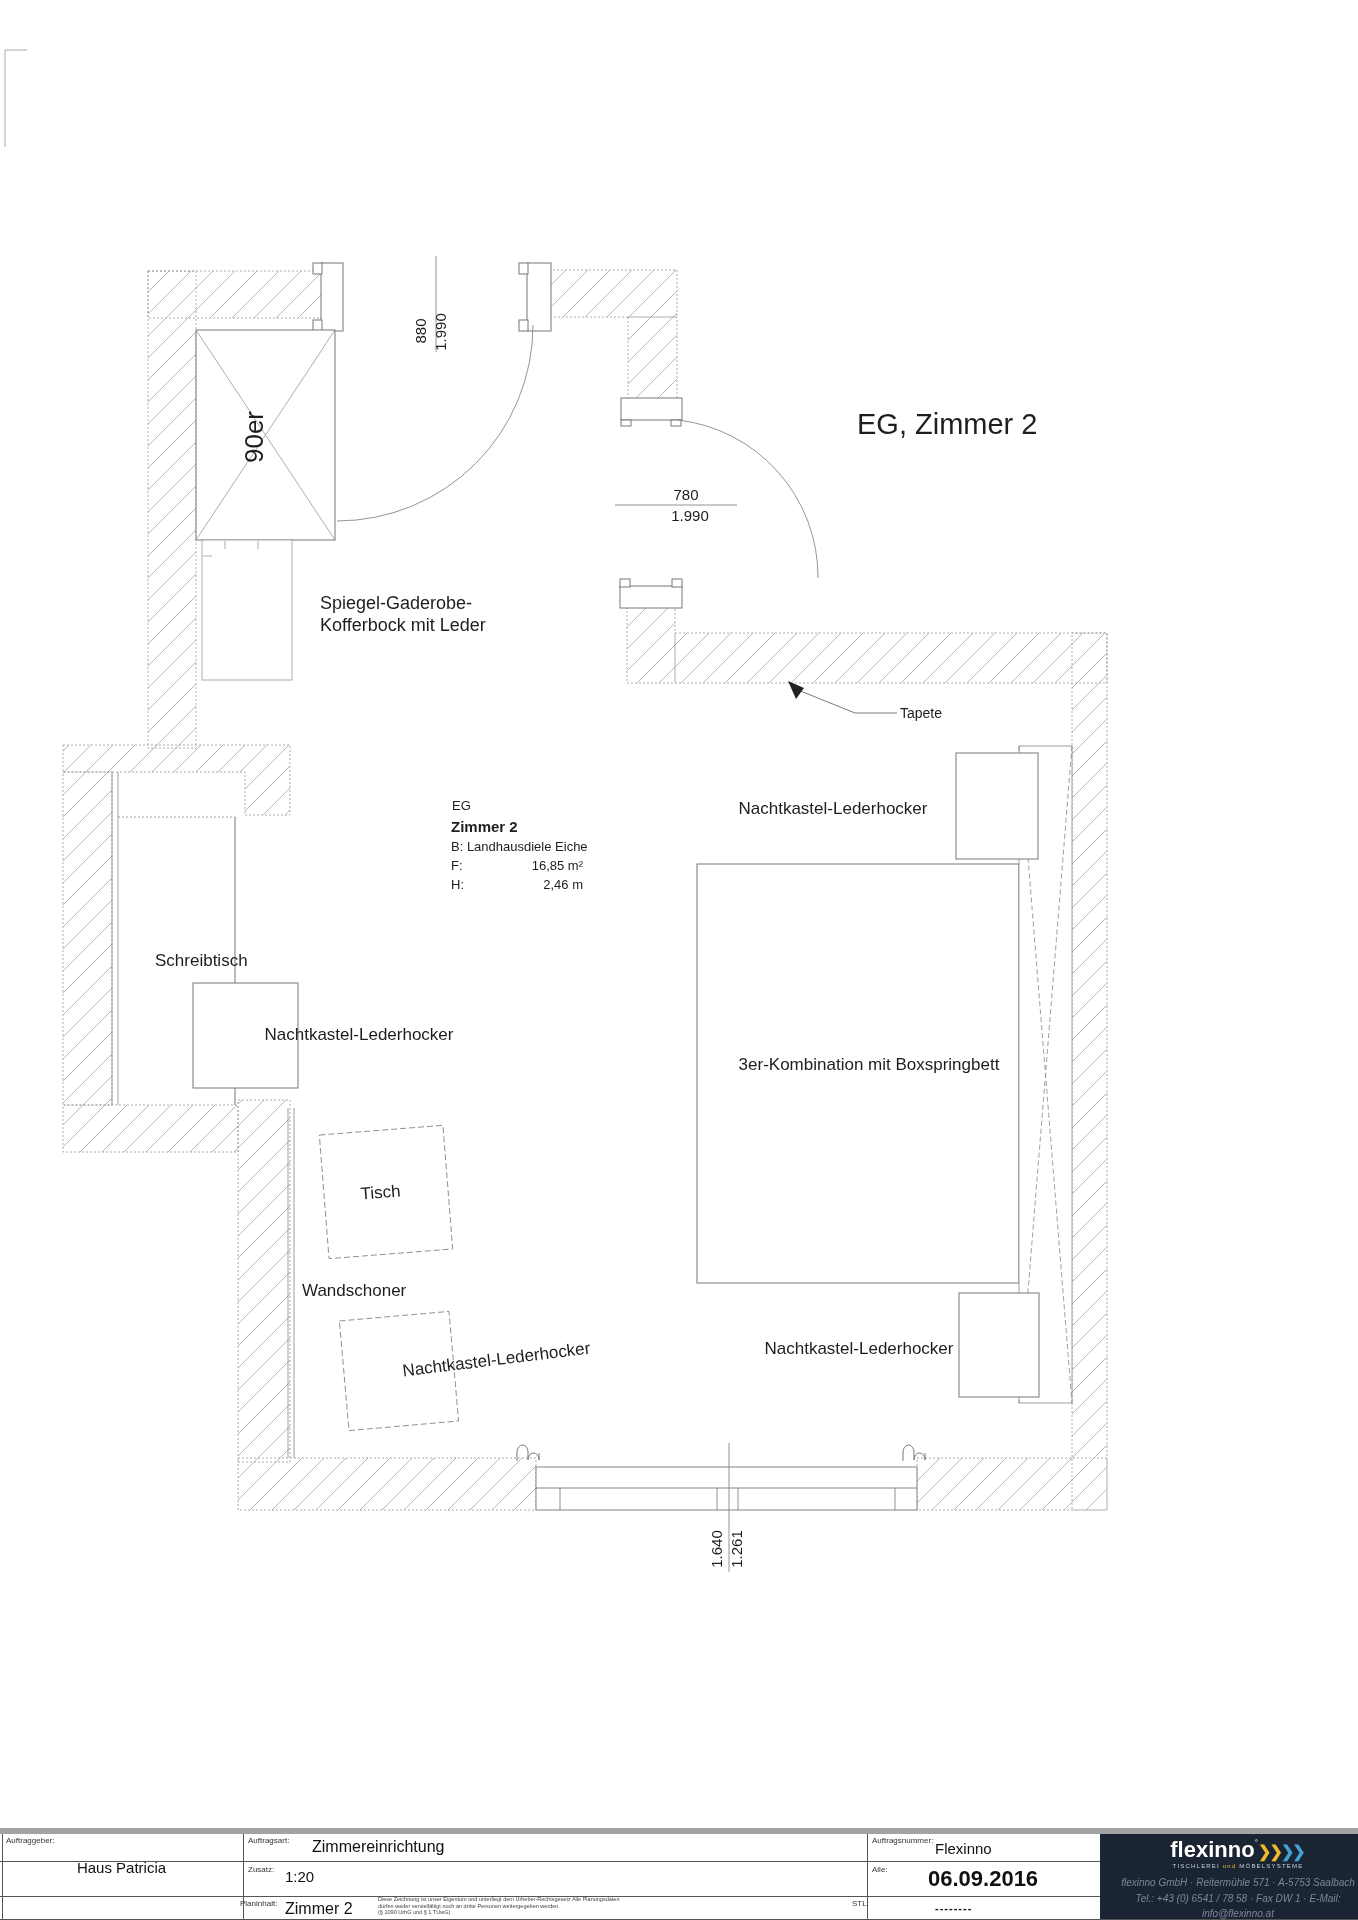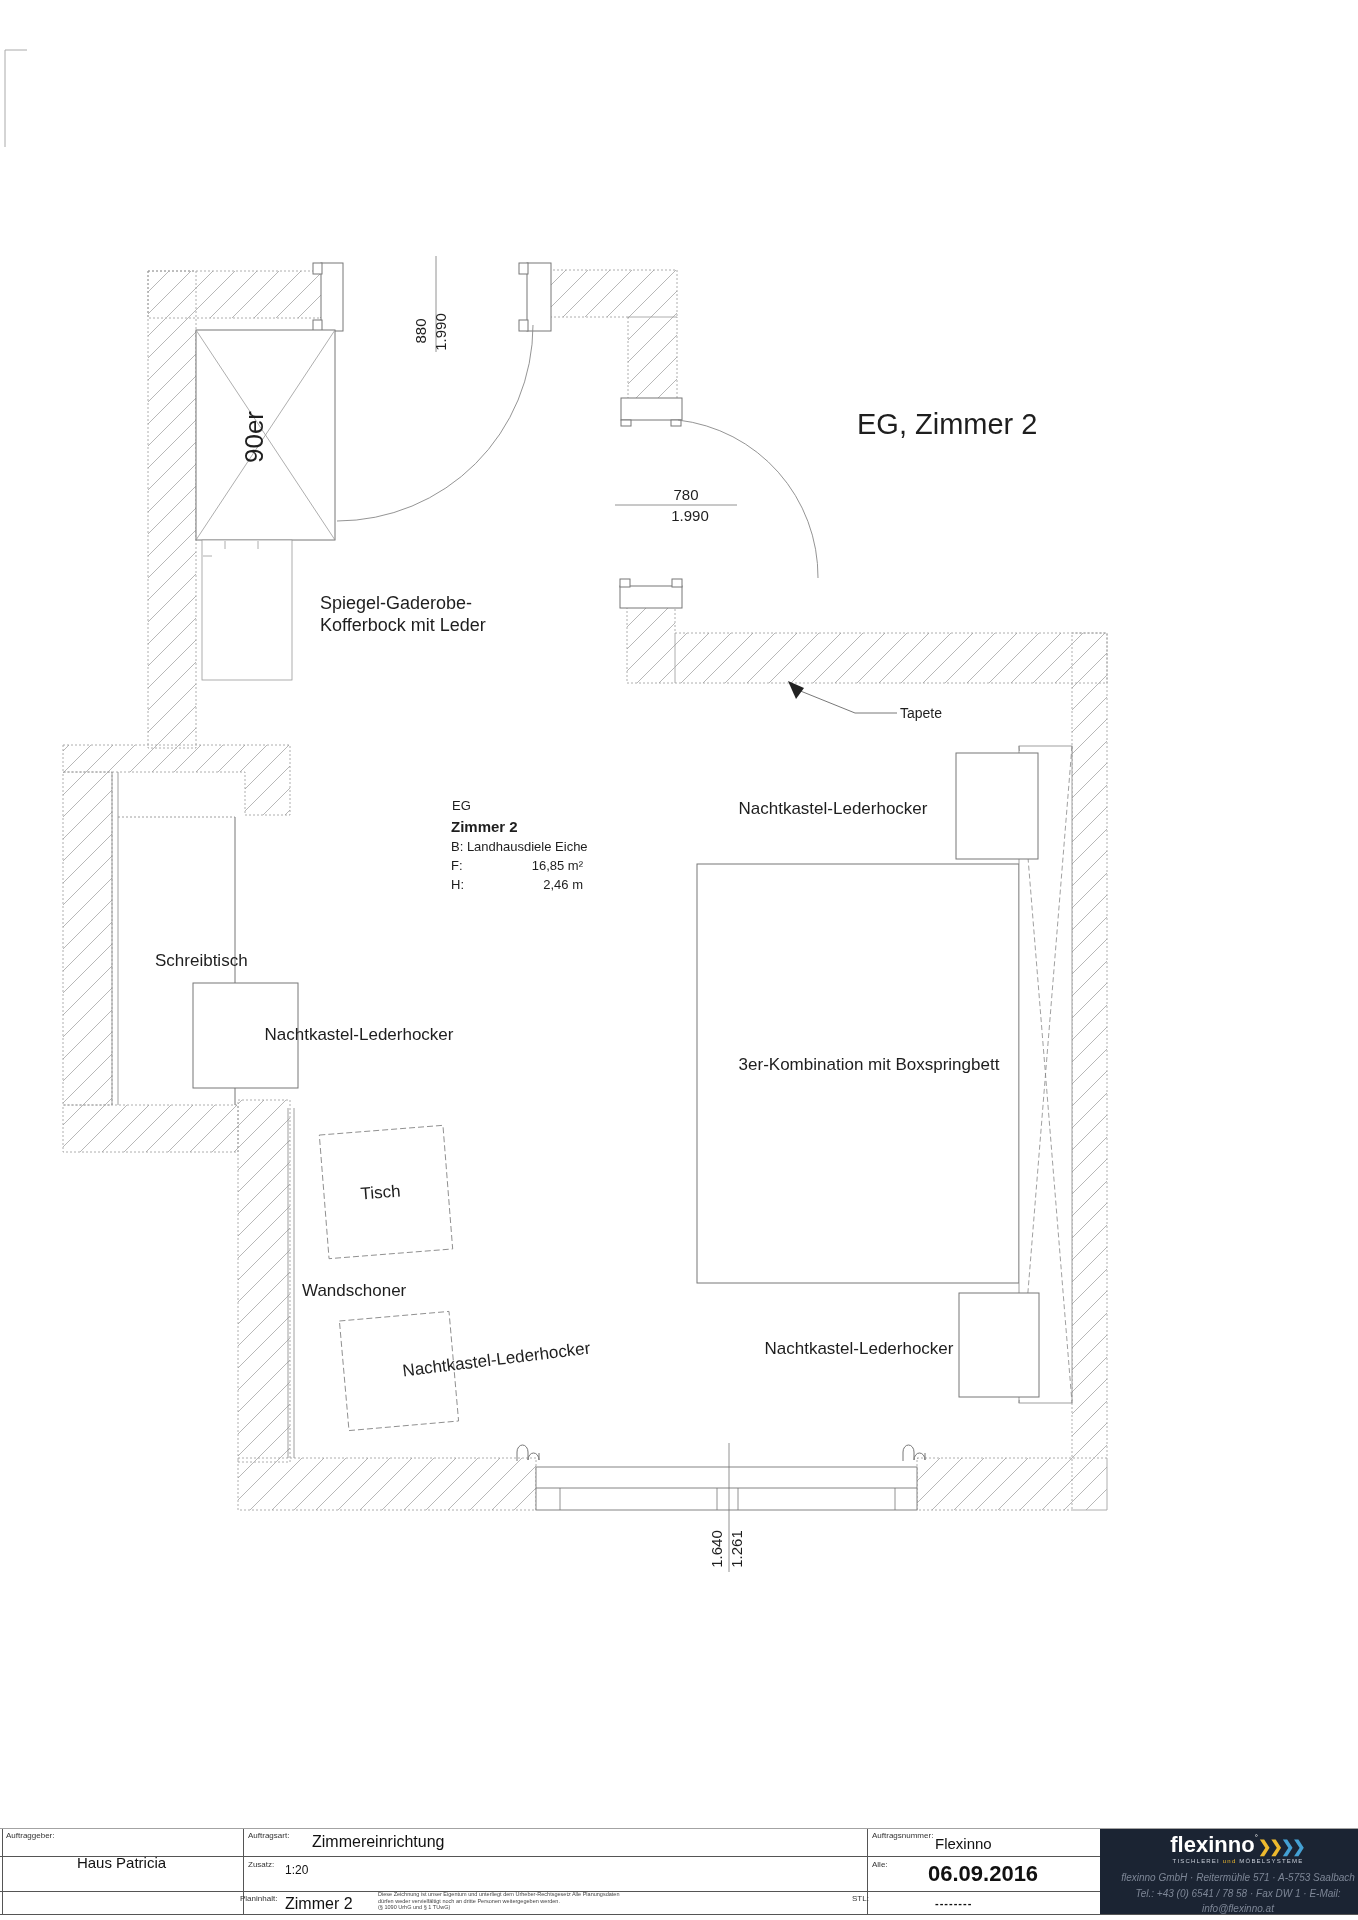--- a/index.html
+++ b/index.html
@@ -9,21 +9,21 @@
   .lbl{font-size:17px;}
   .lbl-big{font-size:29px;}
   .lbl-small{font-size:14px;}
   .dim{font-size:15px;}
   .stat{font-size:13px;}
   .stat-b{font-size:15px;font-weight:bold;}
   .gard{font-size:18px;}
   .ward{font-size:26px;}
 
   
-  .tb{position:absolute;left:0;top:1828px;width:1358px;height:85px;border-top:1px solid #a3a3a3;border-bottom:1px solid #555;font-size:8px;color:#222;}
+  .tb{position:absolute;left:0;top:1828px;width:1358px;height:85px;border-top:6px solid #a3a3a3;border-bottom:1px solid #555;font-size:8px;color:#222;}
   .tb .vline{position:absolute;top:0;bottom:0;width:1px;background:#555;}
   .tb .hline{position:absolute;height:1px;background:#555;left:0;}
   .tb .cell-label{position:absolute;font-size:8px;color:#333;}
   .tb .val{position:absolute;color:#111;}
   .disclaimer{position:absolute;left:378px;top:62px;width:400px;font-size:6px;line-height:1.25;color:#444;transform:scale(0.92);transform-origin:0 0;}
   .logo-box{position:absolute;left:1100px;top:0;width:276px;height:85px;background:#1b2433;text-align:center;padding-top:5px;box-sizing:border-box;}
   .logo-line{white-space:nowrap;line-height:1;}
   .logo-name{color:#fff;font-size:22px;font-weight:bold;letter-spacing:0;}
   .logo-sup{color:#fff;font-size:8px;vertical-align:top;}
   .chev{font-size:16px;font-weight:bold;margin-left:-2px;}
@@ -231,21 +231,21 @@
   <div class="hline" style="top:27px;width:1100px;"></div>
   <div class="hline" style="top:62px;width:1100px;"></div>
 
   <div class="cell-label" style="left:6px;top:2px;">Auftraggeber:</div>
   <div class="val" style="left:0;top:7px;width:243px;text-align:center;font-size:15px;margin-top:18px;">Haus Patricia</div>
 
   <div class="cell-label" style="left:248px;top:2px;text-align:center;">Auftragsart:</div>
   <div class="val" style="left:285px;top:4px;font-size:16px;margin-left:27px;">Zimmereinrichtung</div>
 
   <div class="cell-label" style="left:248px;top:31px;">Zusatz:</div>
-  <div class="val" style="left:285px;top:34px;font-size:12px;">1:20</div>
+  <div class="val" style="left:285px;top:34px;font-size:15px;">1:20</div>
 
   <div class="cell-label" style="left:240px;top:65px;">Planinhalt:</div>
   <div class="val" style="left:285px;top:66px;font-size:16px;">Zimmer 2</div>
 
   <div class="disclaimer">
     <div>Diese Zeichnung ist unser Eigentum und unterliegt dem Urheber-Rechtsgesetz Alle Planungsdaten</div>
     <div>dürfen weder vervielfältigt noch an dritte Personen weitergegeben werden.</div>
     <div>(§ 1090 UrhG und § 1 TUwG)</div>
   </div>
 

